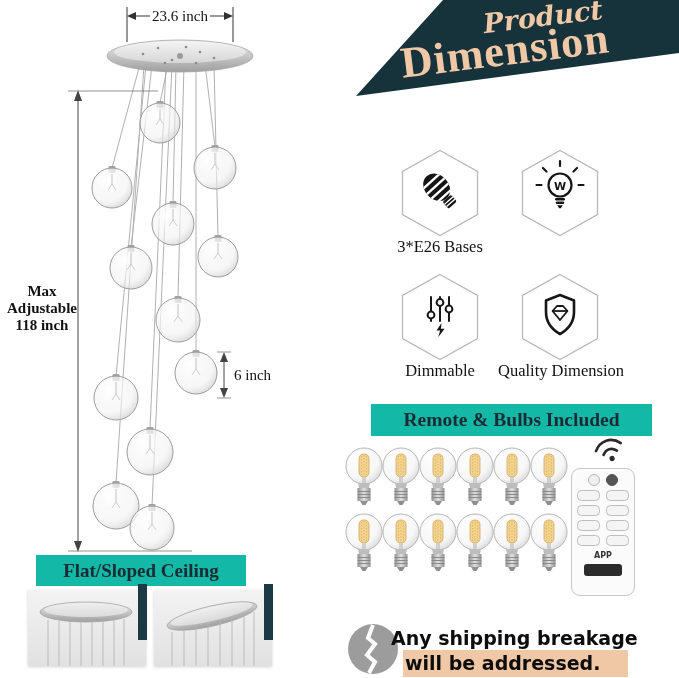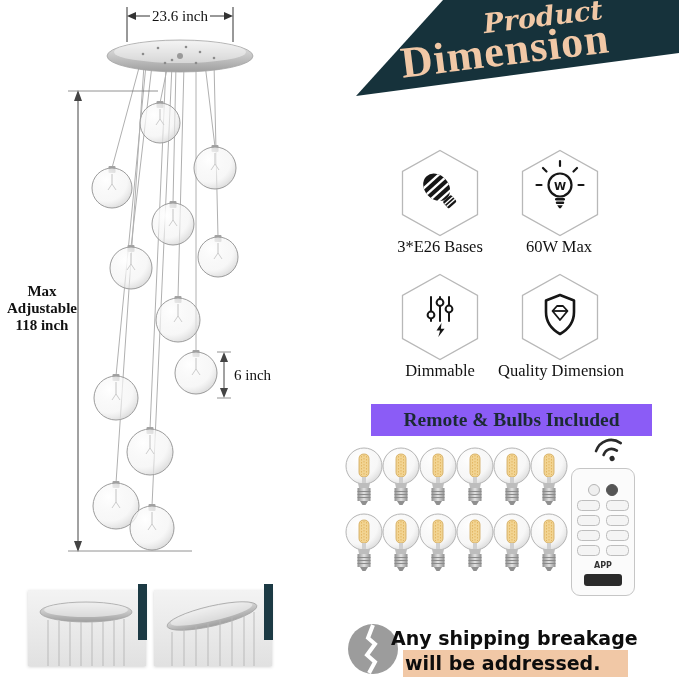--- a/index.html
+++ b/index.html
@@ -19,34 +19,34 @@
   .chand{position:absolute;left:0;top:0;width:345px;height:560px;}
   .dim-text{font-family:"Liberation Serif",serif;font-size:15px;fill:#111;}
   .h-label{position:absolute;left:2px;top:283px;width:80px;text-align:center;
            font-size:15px;line-height:17px;white-space:pre-line;font-weight:bold;}
 
   
   .hex-svg{position:absolute;width:78px;height:88px;}
   .feat-label{position:absolute;text-align:center;font-size:16.5px;}
 
   
-  .peach-banner{position:absolute;background:#8b5cf6;color:#1b2a33;text-align:center;
+  .peach-banner{position:absolute;background:#14b8a6;color:#1b2a33;text-align:center;
                 font-weight:700;}
   .banner-included{left:371px;top:404px;width:281px;height:32px;line-height:32px;font-size:19.5px;}
   .banner-ceiling{left:36px;top:555px;width:210px;height:31px;line-height:31px;font-size:19px;}
 
   
   .bulb-grid{position:absolute;left:344px;top:446px;width:226px;height:148px;}
   .bulb{position:absolute;width:40px;height:74px;}
 
   
   .wifi{position:absolute;left:589px;top:433px;width:40px;height:32px;transform:rotate(-18deg);}
   .remote{position:absolute;left:571px;top:468px;width:64px;height:128px;background:#fbfbfb;
           border:1.5px solid #c6c6c6;border-radius:9px;box-sizing:border-box;
-          padding:15px 5px 6px;display:flex;flex-direction:column;gap:4px;align-items:center;}
+          padding:5px 5px 6px;display:flex;flex-direction:column;gap:4px;align-items:center;}
   .r-row{display:flex;gap:6px;justify-content:center;}
   .r-dot{width:10px;height:10px;border-radius:50%;border:1.2px solid #b5b5b5;background:#efefef;}
   .r-dot.dark{background:#555;border-color:#555;}
   .r-pill{width:21px;height:9px;border-radius:4.5px;border:1.2px solid #bdbdbd;background:#f4f4f4;}
   .r-app{font:700 8px "DejaVu Sans",sans-serif;color:#333;margin-top:1px;}
   .r-power{width:38px;height:12px;background:#2b2b2b;border-radius:3px;}
 
   
   .cphoto{position:absolute;width:118px;height:76px;background:linear-gradient(180deg,#f3f3f3,#e1e1e1);
           box-shadow:0 1px 3px rgba(0,0,0,.18);}
@@ -273,21 +273,20 @@
       <line x1="20.5" y1="36" x2="15.5" y2="36"></line>
       <line x1="57.5" y1="36" x2="62.5" y2="36"></line>
     </g>
     <text x="39" y="40.5" text-anchor="middle" font-size="11" font-weight="bold" fill="#161616" font-family="DejaVu Sans, sans-serif">W</text>
     <g fill="#161616">
       <rect x="34" y="49" width="10" height="2.4" rx="1.2"></rect>
       <rect x="34.8" y="52.6" width="8.4" height="2.4" rx="1.2"></rect>
       <path d="M36.2,56.2 h5.6 l-2,3 h-1.6 z"></path>
     </g>
   </svg>
-  <div class="feat-label" style="left:489px;top:237px;width:140px">60W Max</div>
 
   <svg class="hex-svg" style="left:401px;top:273px" viewBox="0 0 78 88">
     <polygon points="39,1.5 76.5,22.5 76.5,65.5 39,86.5 1.5,65.5 1.5,22.5" fill="#fff" stroke="#b8b8b8" stroke-width="1.3"></polygon>
     <g stroke="#161616" stroke-width="2" stroke-linecap="round" fill="#fff">
       <line x1="30" y1="24" x2="30" y2="48"></line>
       <line x1="39" y1="24" x2="39" y2="48"></line>
       <line x1="48" y1="24" x2="48" y2="48"></line>
       <circle cx="30" cy="42" r="3.4"></circle>
       <circle cx="39" cy="29.5" r="3.4"></circle>
       <circle cx="48" cy="36" r="3.4"></circle>
@@ -373,20 +372,21 @@
         <span class="r-pill"></span>
       </div>
     <div class="r-row">
         <span class="r-pill"></span>
         <span class="r-pill"></span>
       </div>
     <div class="r-app">APP</div>
     <div class="r-power"></div>
   </div>
 
+  <div class="peach-banner banner-ceiling">Flat/Sloped Ceiling</div>
 
   <div class="navy-bar" style="left:138px;top:584px"></div>
   <div class="navy-bar" style="left:264px;top:584px"></div>
 
   <div class="cphoto" style="left:28px;top:590px">
     <svg viewBox="0 0 118 76" width="118" height="76">
       <ellipse cx="58" cy="22" rx="46" ry="10" fill="url(#silverGrad)" stroke="#a5a5a5" stroke-width="0.8"></ellipse>
       <ellipse cx="58" cy="20" rx="42" ry="7" fill="#f4f4f4" opacity="0.6"></ellipse>
       <g stroke="#b6b6b6" stroke-width="0.9">
         <line x1="20" y1="30" x2="20" y2="76"></line>

